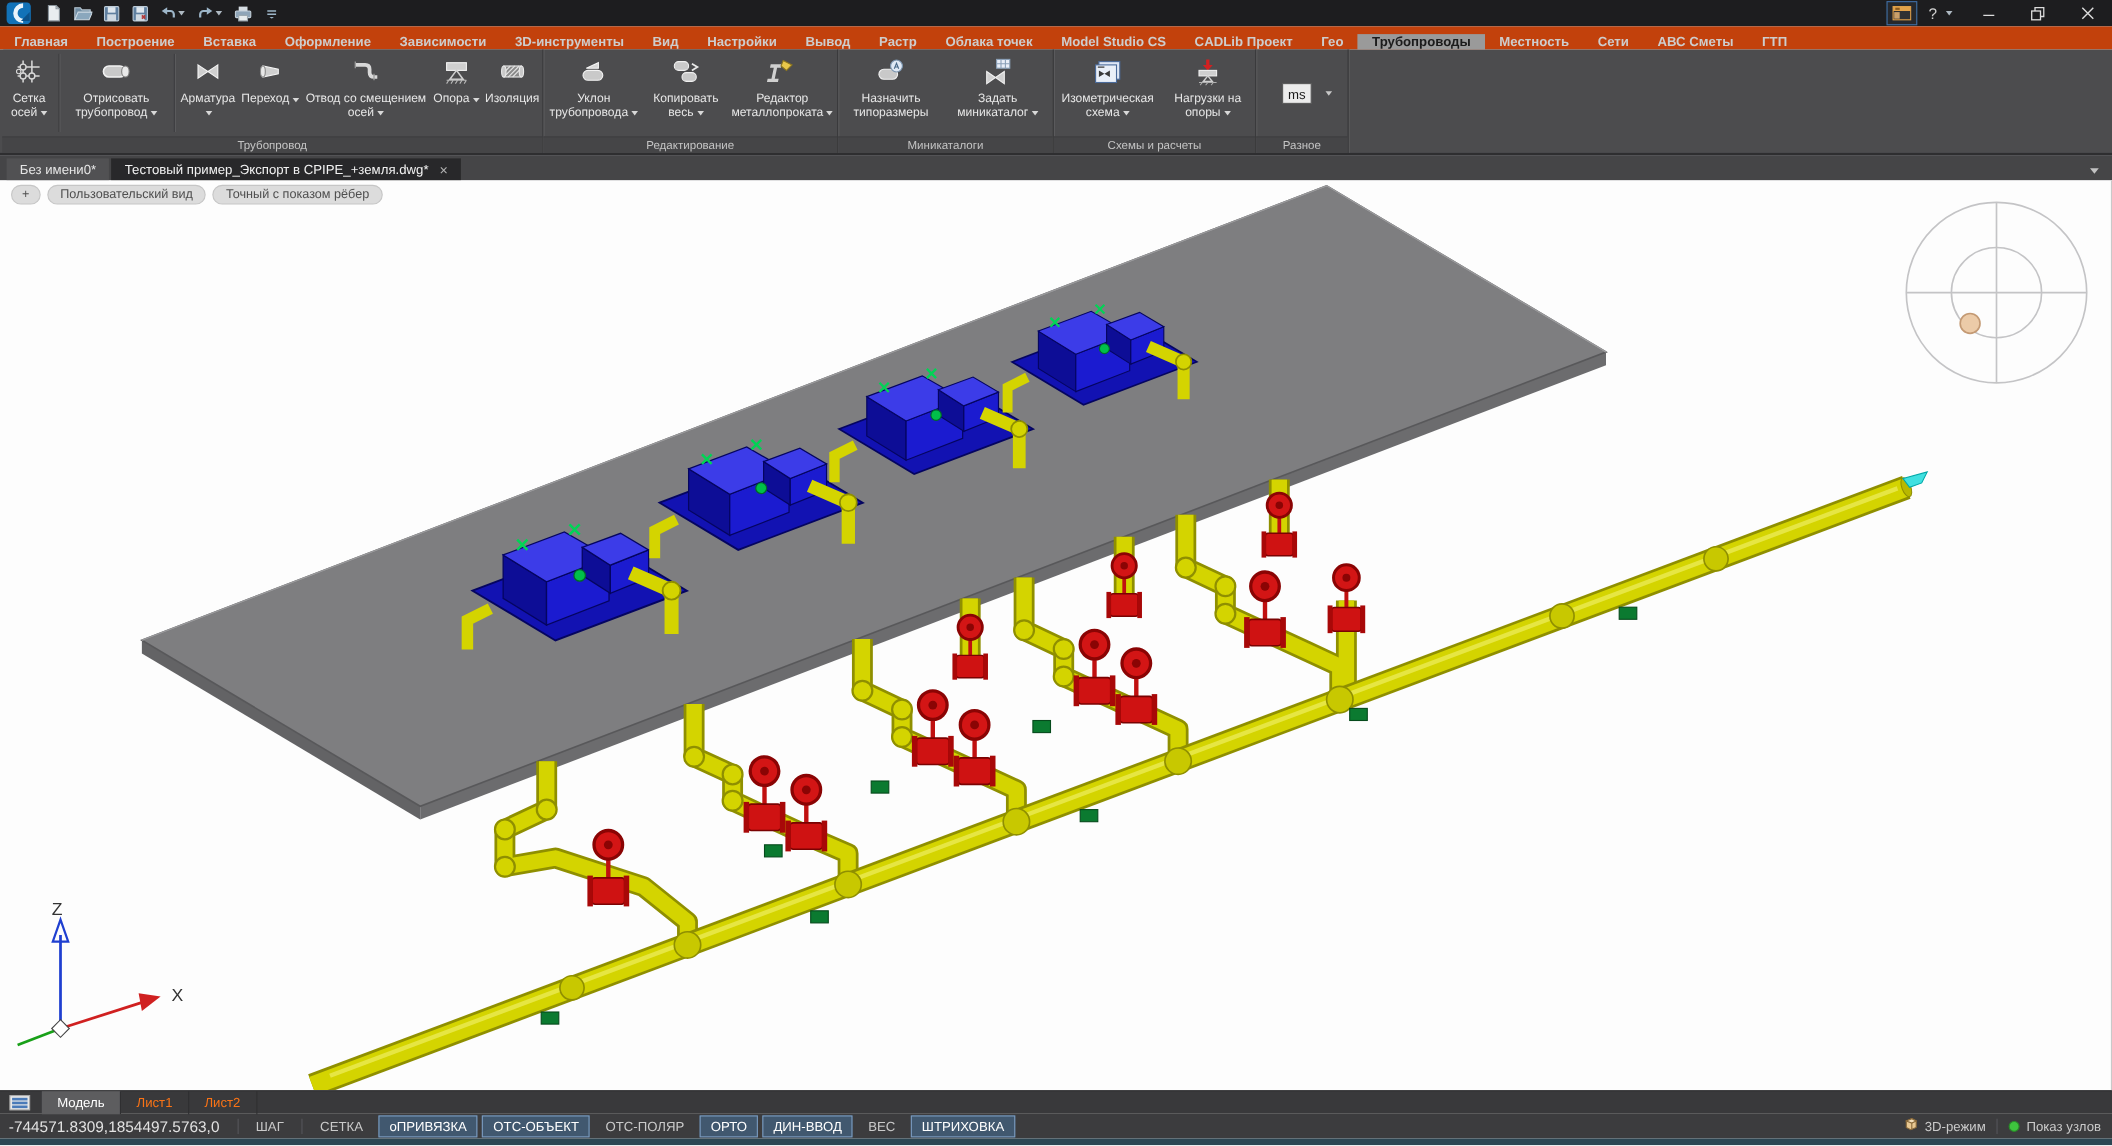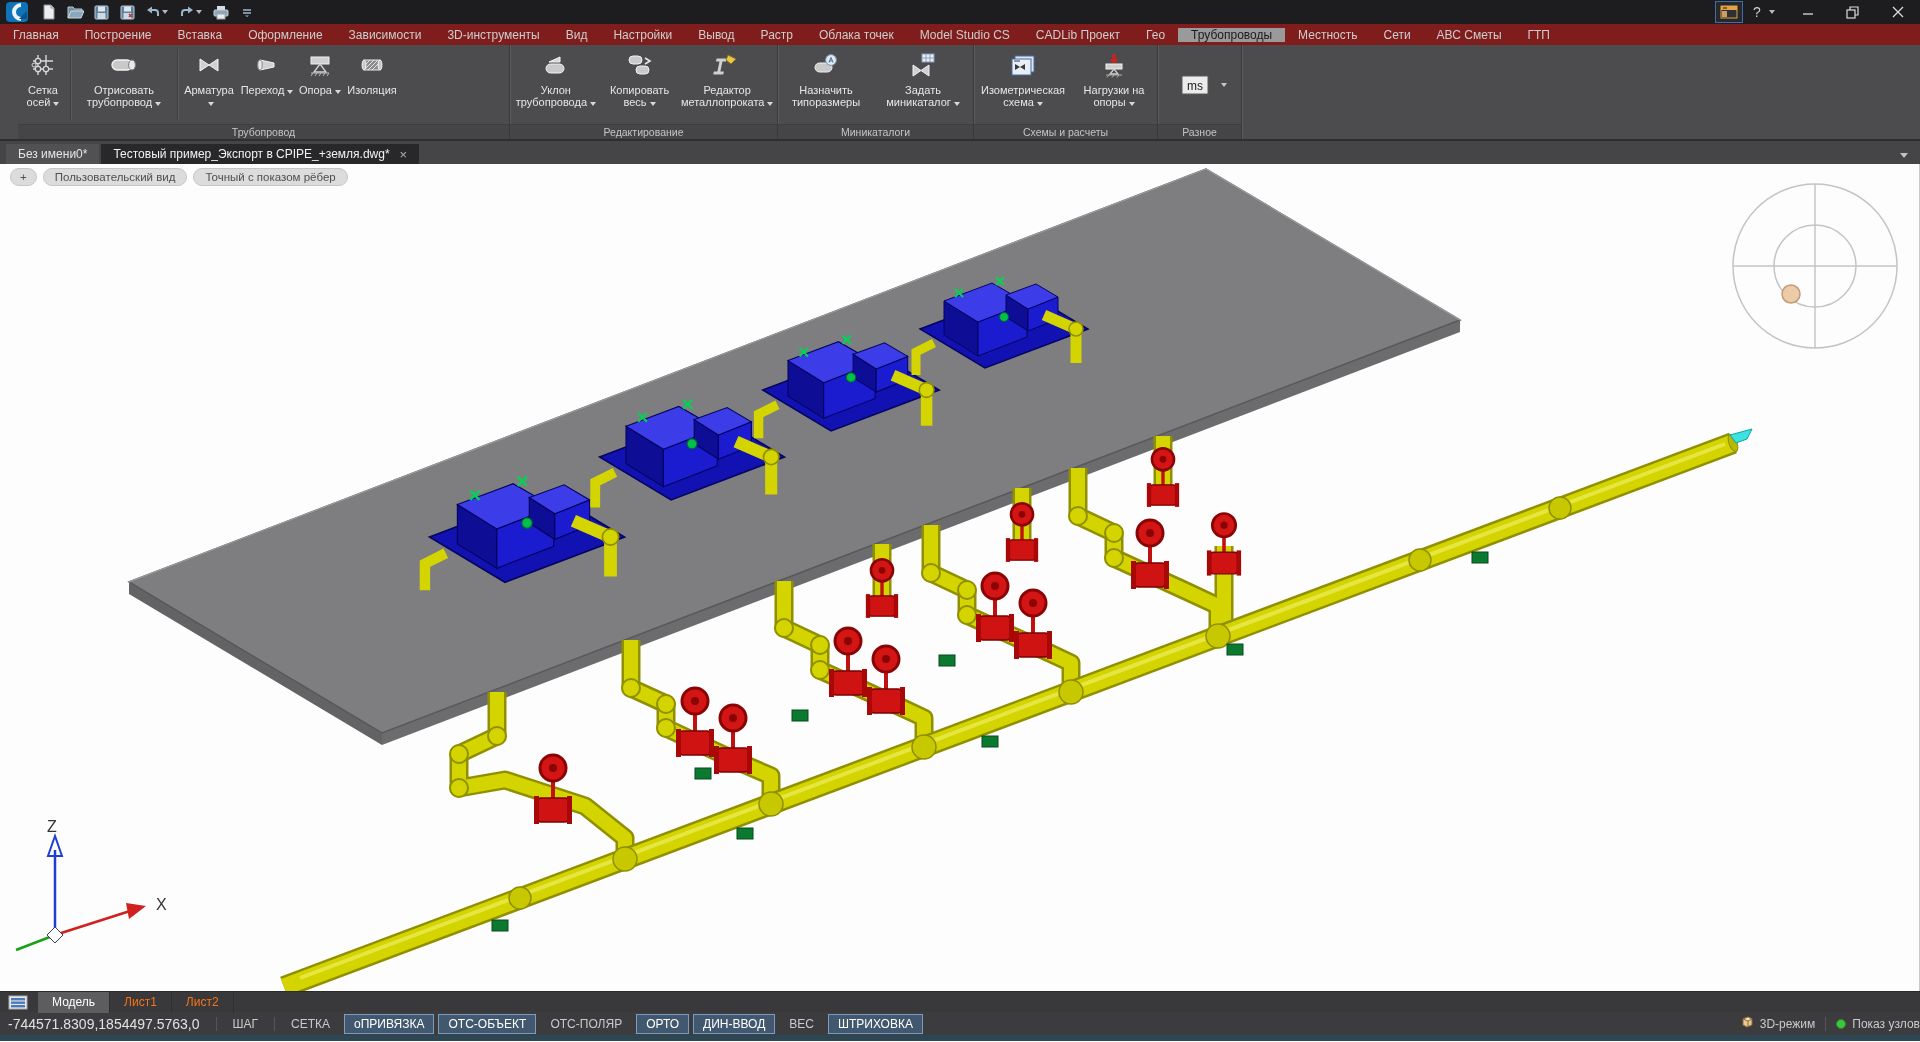--- a/index.html
+++ b/index.html
@@ -16,27 +16,27 @@
              border-right:3px solid transparent; border-top:4px solid #aeb9c2; margin-left:2px; }
   .tb-spring { flex:1; }
   .tb-right { display:flex; align-items:center; }
   .ifc-btn { width:28px; height:22px; border:1px solid #3f6ea5; background:#26282c;
              display:flex; align-items:center; justify-content:center; margin-right:4px; }
   .help-btn { color:#cfcfcf; font-size:14px; width:20px; text-align:center; }
   .tb-caret { margin:0 10px 0 2px; }
   .win-btn { width:45px; height:24px; display:flex; align-items:center; justify-content:center; }
 
   
-  .menubar { height:21px; background:#7f1d1d; display:flex; align-items:center; font-size:12px; color:#cdcdcd; }
+  .menubar { height:21px; background:#c2410c; display:flex; align-items:flex-end; font-size:12px; color:#cdcdcd;font-weight:bold; }
   .menu-tab { padding:0 13px; display:flex; align-items:center; cursor:default; white-space:nowrap; }
   .menu-tab.active { background:#9a9a9a; color:#1b1b1b; }
 
   
   .ribbon { height:96px; background:#4c4c4e; display:flex; align-items:stretch;
-            border-bottom:2px solid #2e2e30; padding-left:18px; }
+            border-bottom:2px solid #2e2e30; padding-left:2px; }
   .rgroup { display:flex; flex-direction:column; border-right:1px solid #39393b;
             box-shadow:1px 0 0 #5c5c5e; }
   .rbuttons { flex:1; display:flex; align-items:stretch; }
   .rbtn { display:flex; flex-direction:column; align-items:center; padding-top:7px; cursor:default; }
   .rbtn .icon { height:32px; display:flex; align-items:flex-start; }
   .rbtn .lbl { font-size:11px; line-height:12px; color:#e6e6e6; text-align:center; }
   .caret-r { display:inline-block; width:0; height:0; border-left:3.5px solid transparent;
              border-right:3.5px solid transparent; border-top:4px solid #d8d8d8; margin-left:3px; }
   .rgroup-title { height:15px; background:#454547; border-top:1px solid #3e3e40;
                   font-size:10.5px; color:#c4c4c4; text-align:center; line-height:14px; }
@@ -70,21 +70,21 @@
   .sheettab.active { background:#5d5d5f; color:#fff; }
 
   
   .statusbar { height:23px; background:#3c3c3e; display:flex; align-items:center;
                font-size:12px; color:#cacaca; }
   .coords { padding:0 12px 0 8px; font-size:14px; color:#e2e2e2; white-space:nowrap; }
   .stoggle { padding:2px 9px; margin:0 2px; border:1px solid transparent; white-space:nowrap; }
   .stoggle.active { background:#41586f; border-color:#7b9cc0; color:#fff; }
   .ssep { width:1px; height:14px; background:#55555a; margin:0 4px; }
   .sb-spring { flex:1; }
-  .sb-right { display:flex; align-items:center; gap:6px; padding-right:0; }
+  .sb-right { display:flex; align-items:center; gap:6px; padding-right:10px; }
   .greendot { width:10px; height:10px; border-radius:50%; background:#3ec43e; border:1px solid #2a8a2a; }
   .bottomstrip { height:6px; background:#2c4653; }
 </style>
 </head>
 <body>
 
 <div class="titlebar">
   <div class="logo">
     <svg width="24" height="20" viewBox="0 0 24 20">
       <rect x="1" y="0" width="22" height="20" rx="4" fill="#1272b8"></rect>
@@ -238,20 +238,29 @@
         <span class="lbl"><span>Арматура</span><span class="caret-r"></span></span>
       </div>
       <div class="rbtn" style="width:58px">
         <span class="icon">
           <svg width="26" height="26" viewBox="0 0 26 26">
               <path d="M6 8 V18 L20 15 V11 Z" fill="#d0d0d0" stroke="#f5f5f5"></path>
               <ellipse cx="6" cy="13" rx="2.2" ry="5" fill="#e8e8e8" stroke="#8a8a8a"></ellipse>
             </svg>
         </span>
         <span class="lbl"><span>Переход</span><span class="caret-r"></span></span>
+      </div>
+      <div class="rbtn" style="width:120px">
+        <span class="icon">
+          <svg width="26" height="26" viewBox="0 0 26 26">
+              <path d="M3 7 h9 q4 0 4 4 v3 q0 4 4 4 h3" fill="none" stroke="#d8d8d8" stroke-width="3.4"></path>
+              <path d="M3 4 v6 M20 15 v6" stroke="#9a9a9a" stroke-width="1.2"></path>
+            </svg>
+        </span>
+        <span class="lbl"><span>Отвод со смещением осей</span><span class="caret-r"></span></span>
       </div>
       <div class="rbtn" style="width:48px">
         <span class="icon">
           <svg width="26" height="26" viewBox="0 0 26 26">
               <rect x="4" y="5" width="18" height="7" fill="#cfcfcf" stroke="#f2f2f2"></rect>
               <path d="M13 12 L7 20 h12 Z" fill="none" stroke="#cfcfcf" stroke-width="1.4"></path>
               <path d="M4 21 h18 M6 21 l-2 3 M10 21 l-2 3 M14 21 l-2 3 M18 21 l-2 3 M22 21 l-2 3" stroke="#b8b8b8"></path>
             </svg>
         </span>
         <span class="lbl"><span>Опора</span><span class="caret-r"></span></span>

